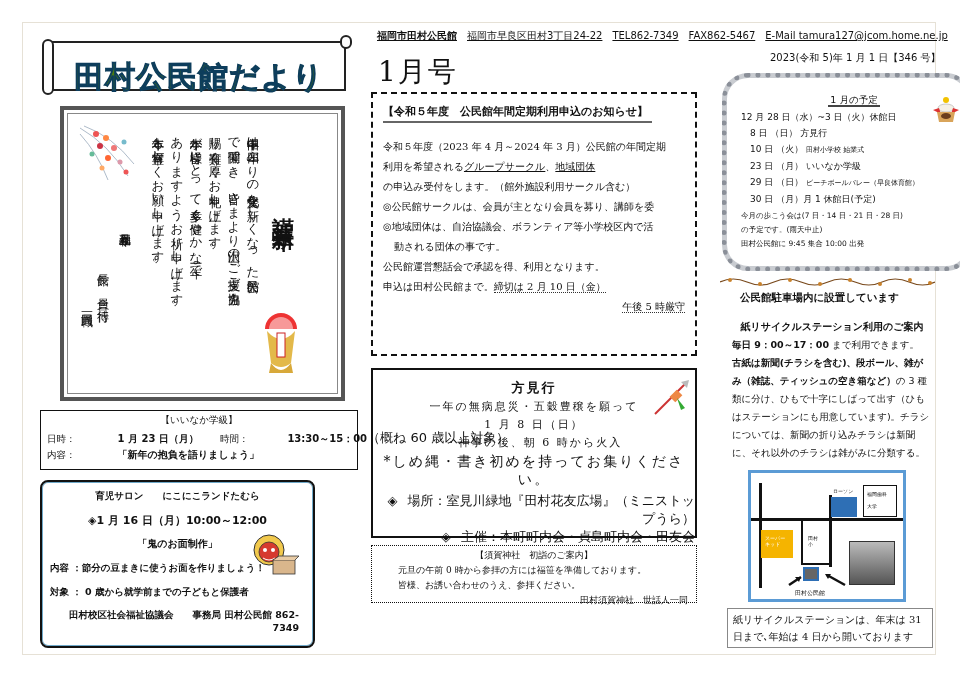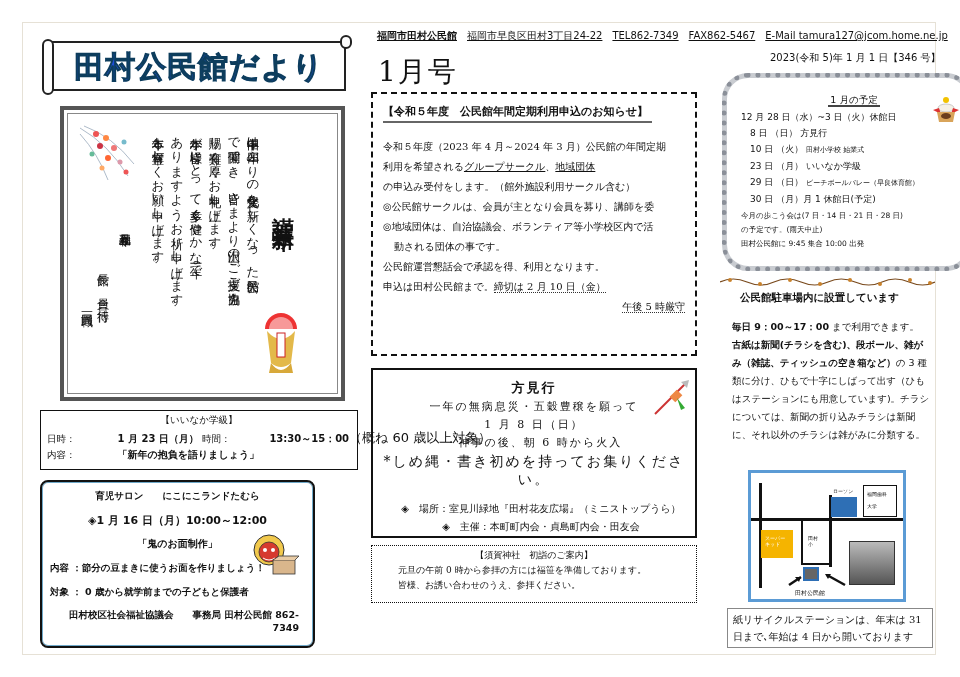--- a/index.html
+++ b/index.html
@@ -13,21 +13,21 @@
   .contact span { text-decoration: underline; margin-right: 10px; }
   .contact .org { font-weight: bold; }
   .issue-no { left: 378px; top: 53px; font-family: "DejaVu Serif", serif; font-size: 28px; letter-spacing: 2px; }
   .issue-date { left: 770px; top: 51px; font-size: 10px; white-space: nowrap; }
 
   
   .scroll { left: 42px; top: 35px; width: 310px; height: 60px; }
   .scroll .body { position: absolute; left: 8px; top: 6px; width: 296px; height: 50px; border: 2px solid #222; background: #fff; }
   .scroll .roll-l { position: absolute; left: 0; top: 4px; width: 12px; height: 56px; border: 2px solid #222; border-radius: 6px; background: #fff; }
   .scroll .roll-r { position: absolute; right: 0; top: 0; width: 12px; height: 14px; border: 2px solid #222; border-radius: 6px; background: #fff; }
-  .scroll .title { position: absolute; left: 14px; top: 8px; width: 286px; text-align: center; font-size: 30px; font-weight: bold; color: #1d4ed8; -webkit-text-stroke: 1px #0d3d5c; letter-spacing: 1px; line-height: 48px; }
+  .scroll .title { position: absolute; left: 14px; top: 18px; width: 286px; text-align: center; font-size: 30px; font-weight: bold; color: #4d7c0f; -webkit-text-stroke: 1px #0d3d5c; letter-spacing: 1px; line-height: 48px; }
 
   
   .greet { left: 60px; top: 106px; width: 285px; height: 295px; border: 4px solid #555; background: #fff; }
   .greet .inner { position: absolute; left: 3px; top: 3px; right: 3px; bottom: 3px; border: 1px solid #888; }
   .vert { writing-mode: vertical-rl; font-family: "DejaVu Serif", serif; }
   .greet .big { position: absolute; right: 42px; top: 90px; font-size: 22px; font-weight: bold; letter-spacing: 4px; }
   .greet .letter { position: absolute; right: 78px; top: 18px; font-size: 12.5px; line-height: 19px; height: 260px; }
   .greet .sign-date { position: absolute; left: 52px; top: 115px; font-size: 12px; }
   .greet .sign-chief { position: absolute; left: 26px; top: 155px; font-size: 12px; line-height: 26px; height: 120px; }
   .greet .sign-staff { position: absolute; left: 14px; top: 195px; font-size: 12px; }
@@ -56,21 +56,21 @@
   .notice .h { font-weight: bold; font-size: 11px; border-bottom: 2px solid #666; display: inline-block; padding-right: 4px; margin-bottom: 14px; line-height: 18px; }
   .notice .ind { padding-left: 11px; }
   .notice u { text-decoration: underline; }
   .notice .dot-u { border-bottom: 1px dotted #333; }
   .notice .right { text-align: right; }
 
   
   .hokkyo { left: 371px; top: 368px; width: 326px; height: 170px; border: 2px solid #111; font-family: "DejaVu Serif", serif; text-align: center; padding-top: 8px; }
   .hokkyo .t { font-size: 13px; font-weight: bold; letter-spacing: 2px; line-height: 20px; }
   .hokkyo .s { font-size: 11px; letter-spacing: 2px; line-height: 18px; }
-  .hokkyo .items { text-align: center; padding-left: 14px; font-size: 10px; line-height: 18px; margin-top: 12px; }
+  .hokkyo .items { text-align: right; padding-left: 14px; font-size: 13px; line-height: 18px; margin-top: 4px; }
   .hokkyo .items .dia { margin-right: 10px; }
   .arrow-deco { position: absolute; right: 4px; top: 8px; width: 40px; height: 40px; }
 
   
   .suga { left: 371px; top: 545px; width: 326px; height: 50px; border: 1.5px dotted #111; font-family: "DejaVu Serif", serif; font-size: 9px; line-height: 15px; padding: 2px 8px; }
   .suga .h { text-align: center; }
   .suga .p { padding-left: 18px; }
   .suga .sig { text-align: right; }
 
   
@@ -154,21 +154,21 @@
     <rect x="16" y="26" width="8" height="24" fill="#fff" stroke="#c22" stroke-width="1"></rect>
     <path d="M10 56 Q20 70 30 56 L32 66 H8 Z" fill="#d8a93a"></path>
   </svg>
 </div>
 
 <div class="abs iinaka">
   <div class="h">【いいなか学級】</div>
   <div class="row">
     <span>日時：</span>
     <b>1 月 23 日（月）</b>
-    <span style="">時間：</span><b>13:30～15：00</b><span class="note">（概ね 60 歳以上対象）</span>
+    <span style="margin-left:18px">時間：</span><b>13:30～15：00</b><span class="note">（概ね 60 歳以上対象）</span>
   </div>
   <div class="row">
     <span>内容：</span>
     <b>「新年の抱負を語りましょう」</b>
   </div>
 </div>
 
 <div class="abs niko">
   <div class="c l1">育児サロン　　にこにこランドたむら</div>
   <div class="c l2">◈1 月 16 日（月）10:00～12:00</div>
@@ -215,20 +215,21 @@
   <div class="items">
     <div><span class="dia">◈</span><span>場所：室見川緑地『田村花友広場』（ミニストップうら）</span></div>
     <div><span class="dia">◈</span><span>主催：本町町内会・貞島町内会・田友会</span></div>
   </div>
 </div>
 
 <div class="abs suga" style="height:58px">
   <div class="h">【須賀神社　初詣のご案内】</div>
   <div class="p">元旦の午前 0 時から参拝の方には福笹を準備しております。</div>
   <div class="p">皆様、お誘い合わせのうえ、参拝ください。</div>
+  <div class="sig">田村須賀神社　世話人一同</div>
 </div>
 
 <div class="abs sched">
   <svg class="kagami" viewBox="0 0 30 28">
     <circle cx="15" cy="4" r="3" fill="#f2c200"></circle>
     <ellipse cx="15" cy="12" rx="8" ry="4" fill="#f5f0e6" stroke="#aaa" stroke-width="0.6"></ellipse>
     <path d="M2 14 L8 12 L10 18 Z" fill="#d33"></path>
       <path d="M28 14 L22 12 L20 18 Z" fill="#d33"></path>
     <path d="M6 16 H24 L22 26 H8 Z" fill="#d9a45a"></path>
     <ellipse cx="15" cy="20" rx="5" ry="3" fill="#6b3e1e"></ellipse>
@@ -256,20 +257,21 @@
       <circle cx="100" cy="8" r="2"></circle>
     <circle cx="130" cy="4" r="2"></circle>
       <circle cx="160" cy="8" r="2"></circle>
       <circle cx="190" cy="4" r="2"></circle>
       <circle cx="210" cy="7" r="2"></circle>
   </g>
 </svg>
 <div class="abs parking">公民館駐車場内に設置しています</div>
 
 <div class="abs recycle">
+  <div class="h">紙リサイクルステーション利用のご案内</div>
   <div><b>毎日 9：00～17：00</b><span> まで利用できます。</span></div>
   <div><b>古紙は新聞(チラシを含む)、段ボール、</b><b>雑がみ（雑誌、ティッシュの空き箱な</b><b>ど）</b><span>の 3 種類に分け、ひもで十字にしばって出す（ひもはステーションにも用意しています)。チラシについては、新聞の折り込みチラシは新聞に、それ以外のチラシは雑がみに分類する。</span></div>
 </div>
 
 <div class="abs map">
   <div class="road" style="left:8px;top:10px;width:3px;height:105px"></div>
   <div class="road" style="left:0;top:45px;width:152px;height:3px"></div>
   <div class="road" style="left:78px;top:22px;width:3px;height:72px"></div>
   <div style="position:absolute;left:50px;top:48px;width:30px;height:44px;border:2px solid #111;border-top:none;background:#fff"></div>
   <div style="position:absolute;left:10px;top:57px;width:32px;height:28px;background:#f5b400"></div>

